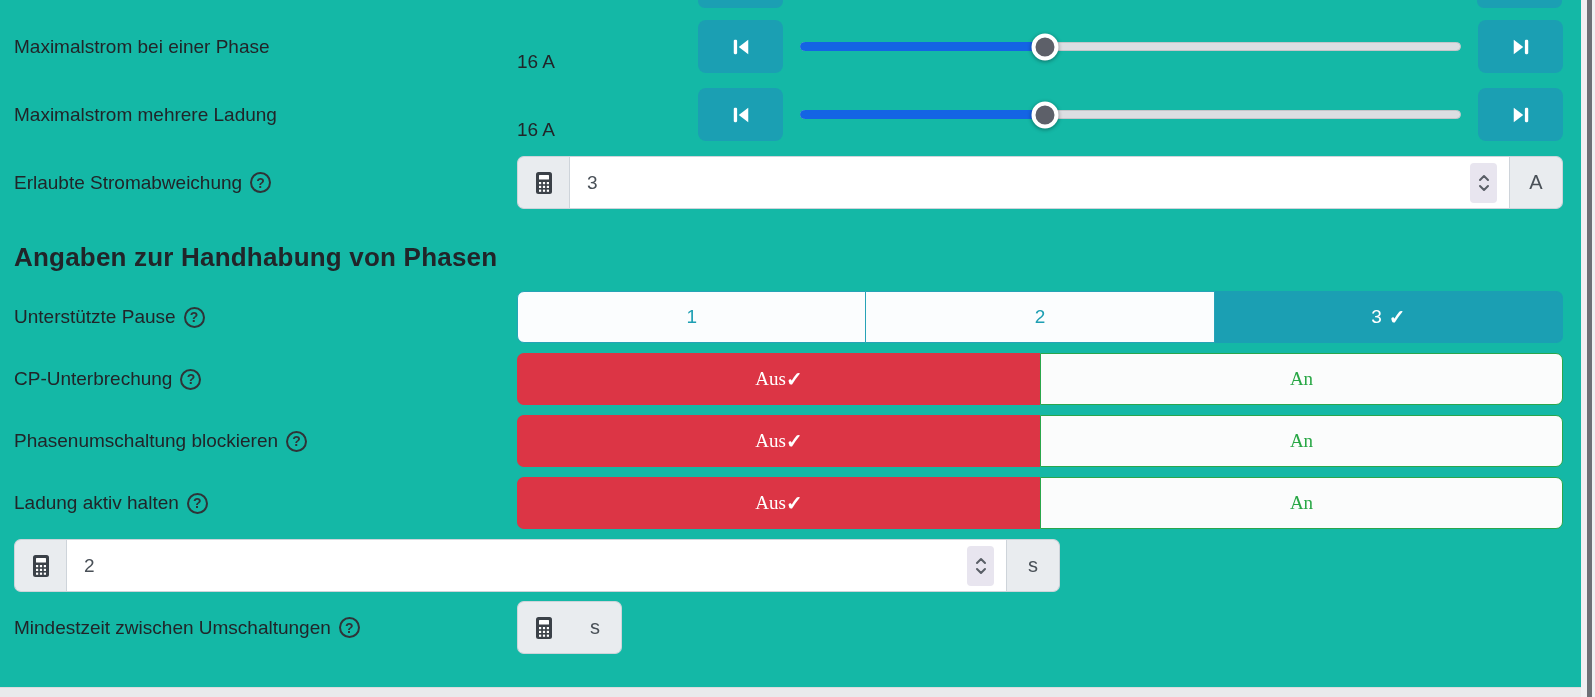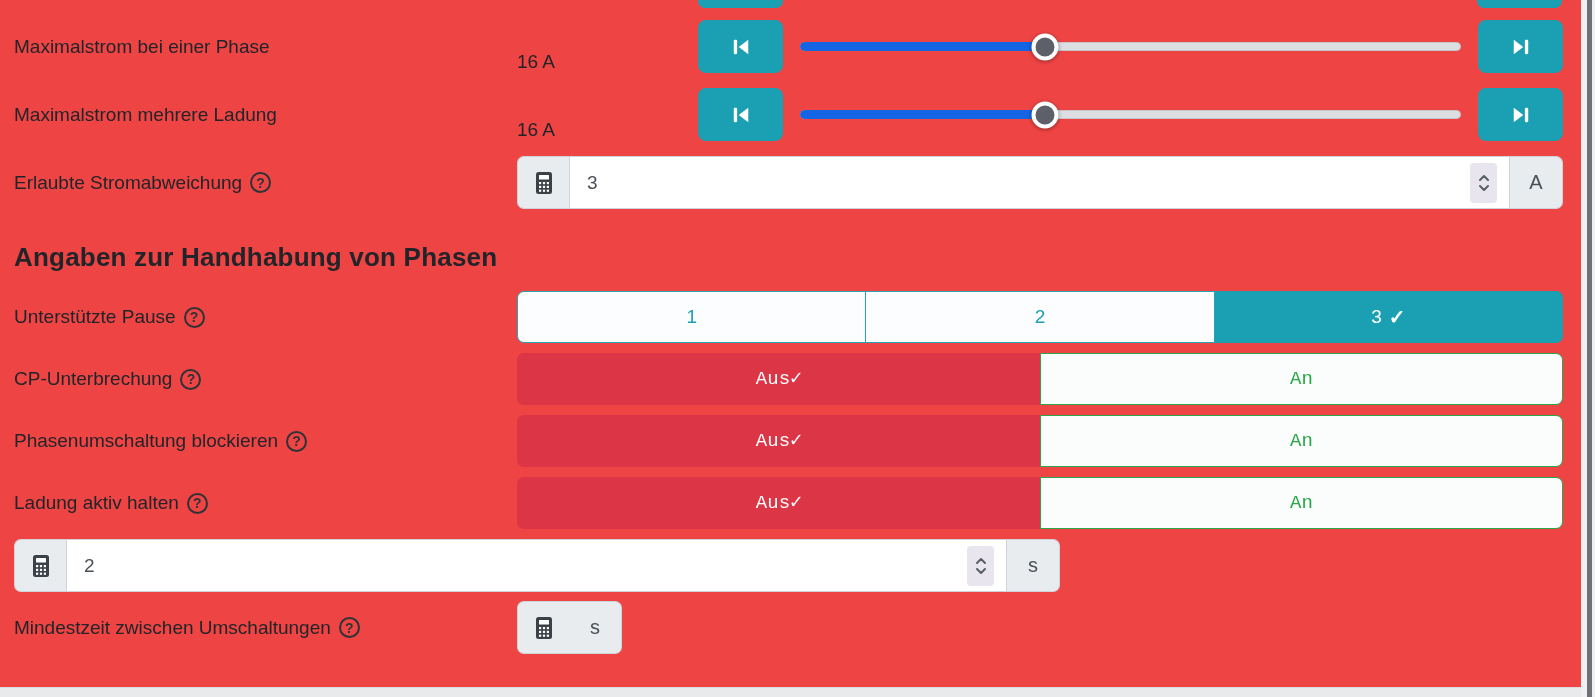--- a/index.html
+++ b/index.html
@@ -1,19 +1,19 @@
 <!DOCTYPE html>
 <html><head>
 <meta charset="utf-8">
 <style>
   * { margin:0; padding:0; box-sizing:border-box; }
   html,body { background:#e9eaec; }
   .page {
     position:relative; width:1595px; height:697px;
-    background:#ef4444; overflow:hidden;
+    background:#14b8a6; overflow:hidden;
     font-family:"Liberation Sans", sans-serif; color:#212529;
   }
   .row { position:absolute; left:14px; width:1549px; display:flex; align-items:center; }
   .label-cell { width:503px; display:flex; align-items:center; gap:8px; font-size:19px; color:#212529; }
   .ctrl { width:1046px; display:flex; align-items:flex-end; }
 
   
   .help { display:inline-flex; align-items:center; justify-content:center;
     width:21px; height:21px; border:2px solid #2f3337; border-radius:50%;
     font-size:14px; font-weight:bold; color:#2f3337; flex:none; }
@@ -60,21 +60,21 @@
   .phase-btn { flex:1; height:52px; border:1px solid #27a3b7; background:#fbfdfe;
     color:#1e9fb3; font-size:19px; font-family:inherit; cursor:pointer;
     display:flex; align-items:center; justify-content:center; gap:7px; }
   .phase-btn:first-child { border-radius:7px 0 0 7px; }
   .phase-btn:last-child { border-radius:0 7px 7px 0; }
   .phase-btn + .phase-btn { border-left:none; }
   .phase-btn.active { background:#1b9fb3; color:#ffffff; border-color:#1b9fb3; }
 
   
   .toggle-group { height:52px; }
-  .toggle-btn { width:523px; height:52px; font-size:19px; font-family:Liberation Mono, monospace; cursor:pointer;
+  .toggle-btn { width:523px; height:52px; font-size:19px; font-family:Liberation Serif, serif; cursor:pointer;
     display:flex; align-items:center; justify-content:center; gap:0; }
   .toggle-off { background:#dc3545; color:#ffffff; border:1px solid #dc3545;
     border-radius:7px 0 0 7px; border-right:none; }
   .toggle-on { background:#fbfcfc; color:#28a745; border:1px solid #2aa64b;
     border-radius:0 7px 7px 0; }
   .chk { font-size:20px; font-weight:bold; line-height:1; }
 
   
   .bottom-strip { position:absolute; left:0; top:687px; width:1595px; height:10px;
     background:#e9eaec; border-top:1px solid #dadcdf; }

